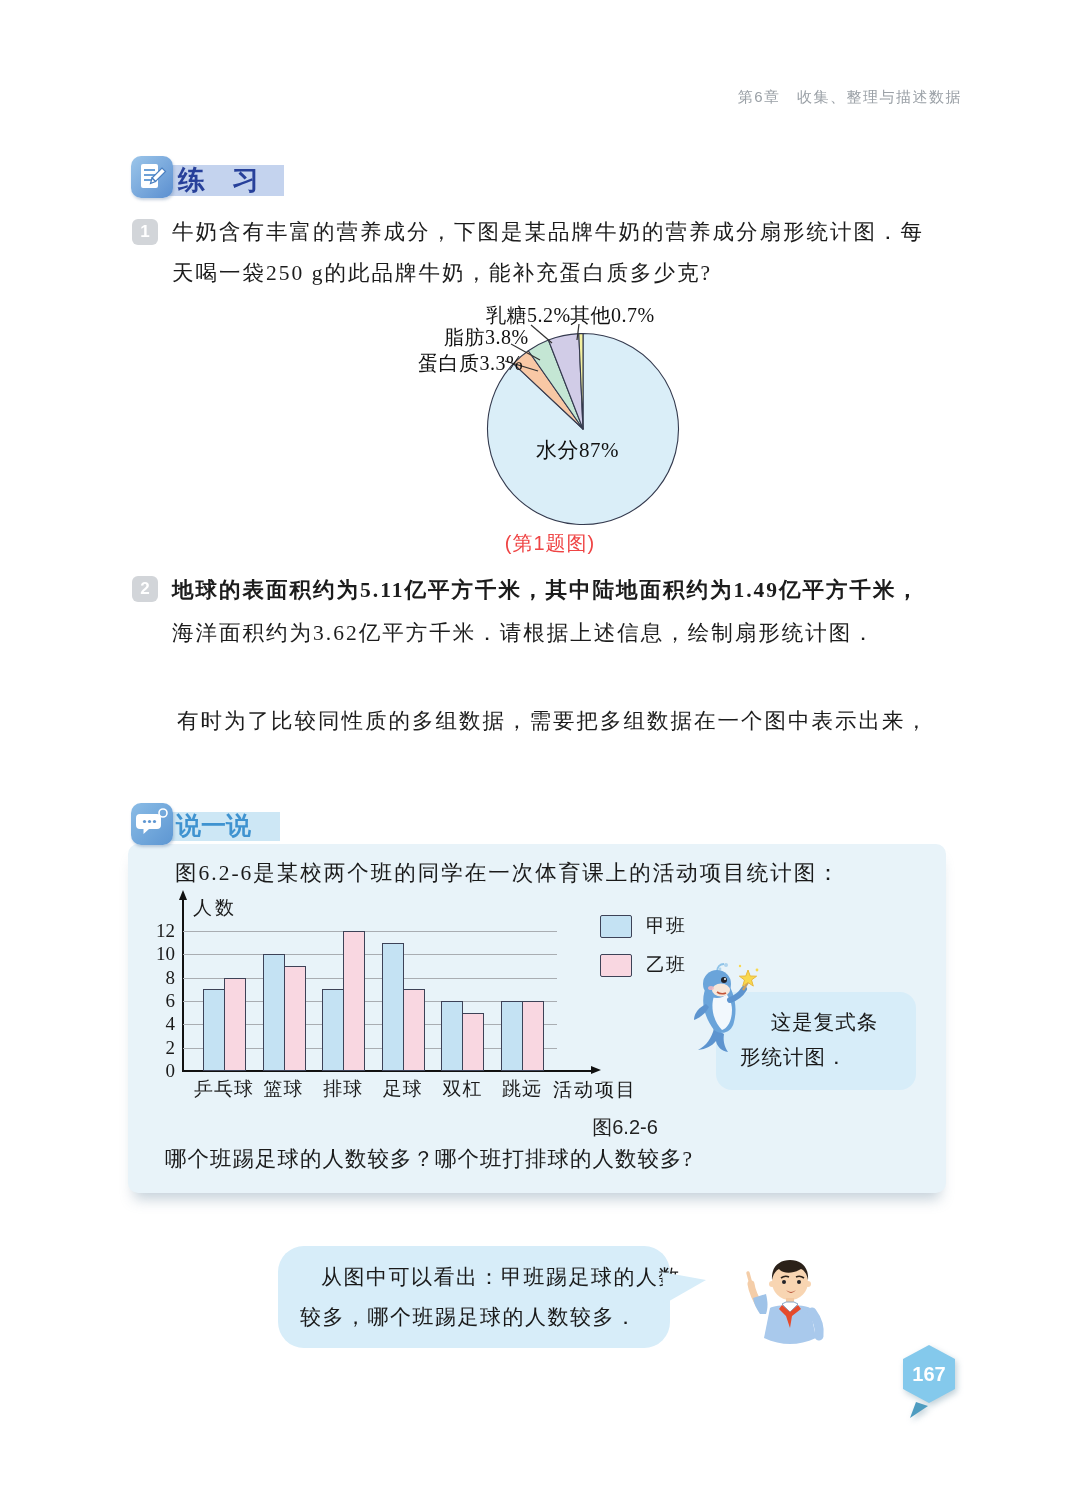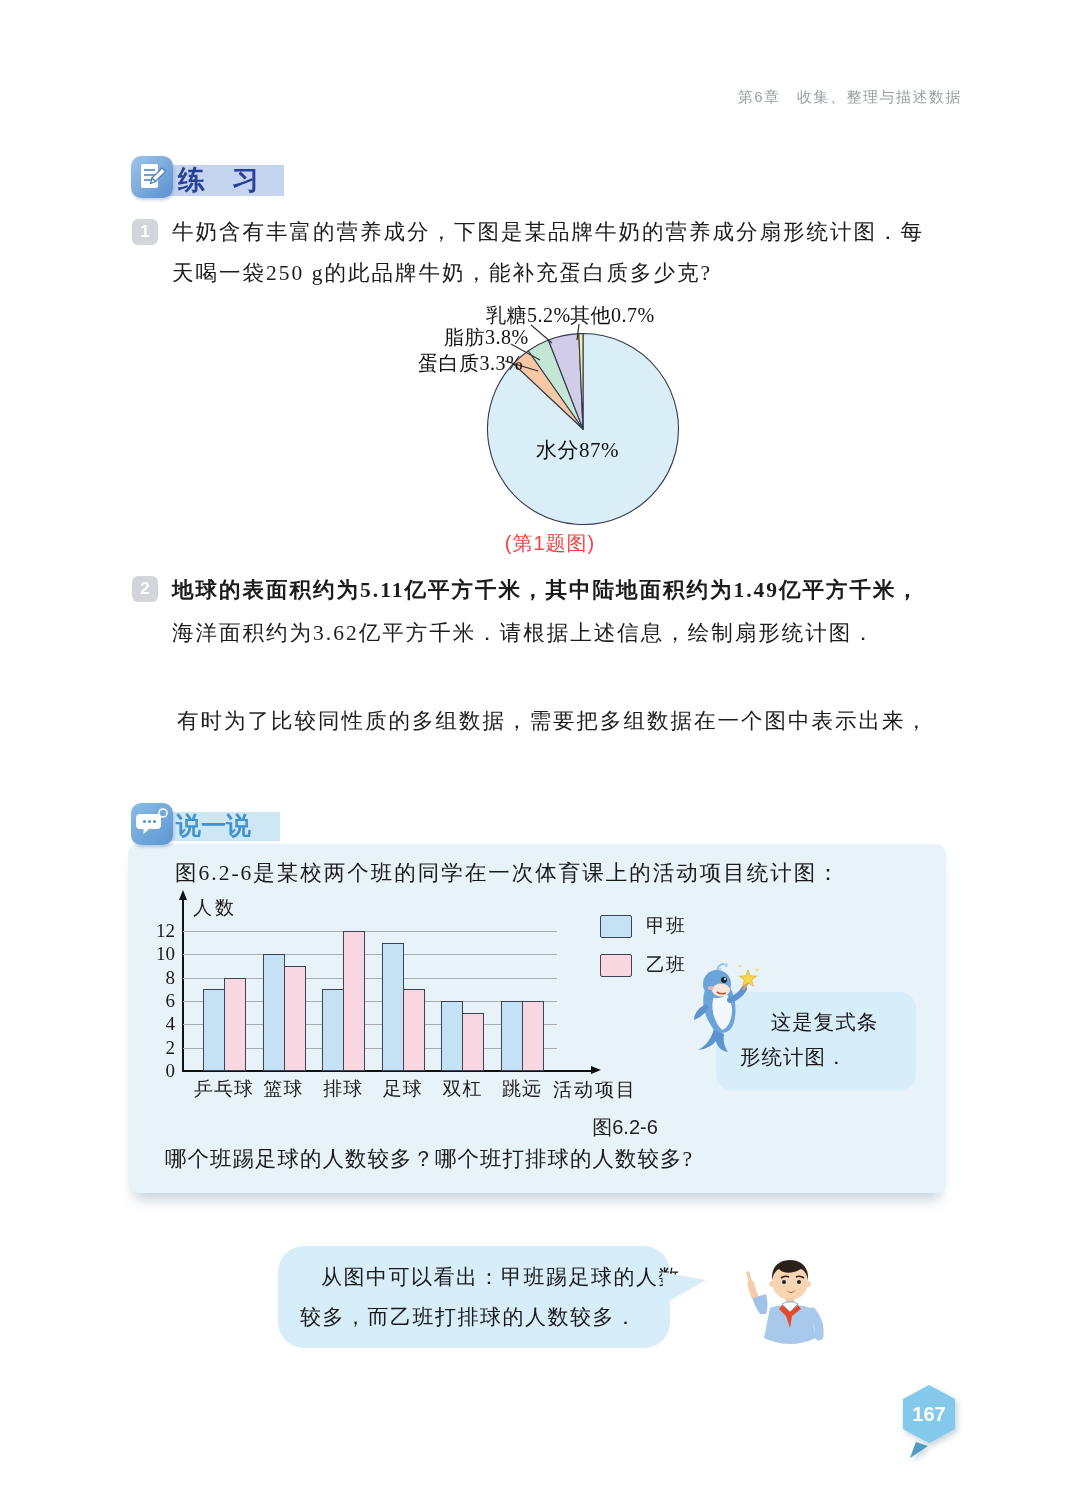--- a/index.html
+++ b/index.html
@@ -71,21 +71,21 @@
   .dolphin-bubble .btext{padding:13px 18px 0 24px;font-size:20.5px;line-height:35px;
                          text-indent:1.5em;letter-spacing:1px;}
   #dolphin{left:684px;top:962px;z-index:3;}
   .answer-bubble{left:278px;top:1246px;width:392px;height:102px;border-radius:26px;background:#d7edf9;}
   .answer-bubble .aline{padding:0 22px;font-size:21px;line-height:40px;letter-spacing:1.5px;white-space:nowrap;}
   .answer-bubble .aline:first-child{padding-top:11px;text-indent:1em;}
   #bubble-tail{left:662px;top:1262px;}
   #boy{left:738px;top:1254px;}
 
   
-  .page-badge{left:900px;top:1384px;width:66px;height:76px;}
+  .page-badge{left:900px;top:1344px;width:66px;height:76px;}
   .page-badge .pnum{position:absolute;left:0;top:19px;width:58px;text-align:center;
       font:bold 20px "Liberation Sans",sans-serif;color:#fff;}
 </style>
 </head>
 <body>
 
 <div id="page">
 
   <div class="abs chapter-header">第6章　收集、整理与描述数据</div>
 
@@ -225,21 +225,21 @@
     <path d="M22 42 C14 46 10 52 10 58 C16 56 22 51 25 45 Z" fill="#5d94cf"></path>
     <path d="M46 38 C52 36 57 32 60 27" stroke="#5d94cf" stroke-width="6" fill="none" stroke-linecap="round"></path>
     <line x1="59" y1="28" x2="64" y2="20" stroke="#c9a063" stroke-width="2.4"></line>
     <path d="M64 8 L66.2 14 L72.6 14.2 L67.5 18 L69.3 24.1 L64 20.5 L58.7 24.1 L60.5 18 L55.4 14.2 L61.8 14 Z" fill="#f8d84e" stroke="#e9b93d" stroke-width="1"></path>
     <circle cx="73" cy="8" r="1.4" fill="#f8d84e"></circle>
     <circle cx="56" cy="4" r="1.2" fill="#f8d84e"></circle>
   </svg>
 
   <div class="abs answer-bubble">
     <div class="aline">从图中可以看出：甲班踢足球的人数</div>
-    <div class="aline">较多，而乙班打排球的人数较多．</div>
+    <div class="aline">较多，哪个班踢足球的人数较多．</div>
   </div>
   <svg id="bubble-tail" class="abs" width="60" height="46" viewBox="0 0 60 46">
     <polygon points="0,10 44,18 2,42" fill="#d7edf9"></polygon>
   </svg>
   <svg id="boy" class="abs" width="94" height="120" viewBox="0 0 94 120">
     <path d="M24 56 C18 46 14 38 13 30" stroke="#f4cda8" stroke-width="7" fill="none" stroke-linecap="round"></path>
     <path d="M13 30 L10 19" stroke="#f4cda8" stroke-width="3.4" stroke-linecap="round"></path>
     <path d="M22 60 C18 54 16 50 15 44 L28 40 C30 48 30 54 28 60 Z" fill="#9fc3e8"></path>
     <circle cx="34" cy="30" r="3" fill="#f8d5b2"></circle>
     <circle cx="70" cy="30" r="3" fill="#f8d5b2"></circle>

